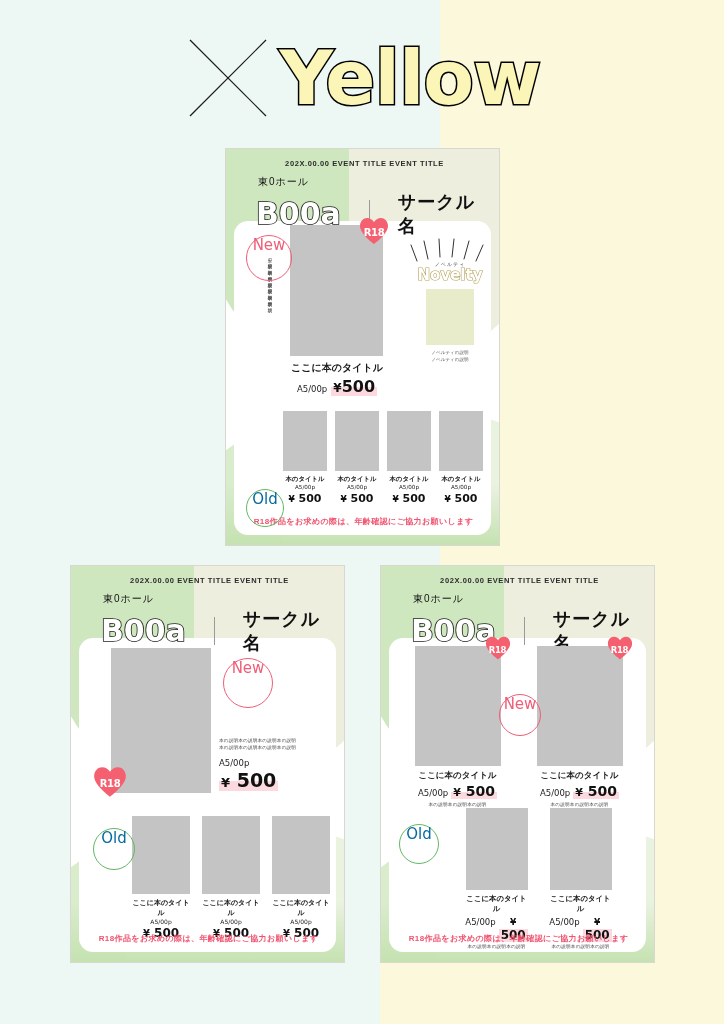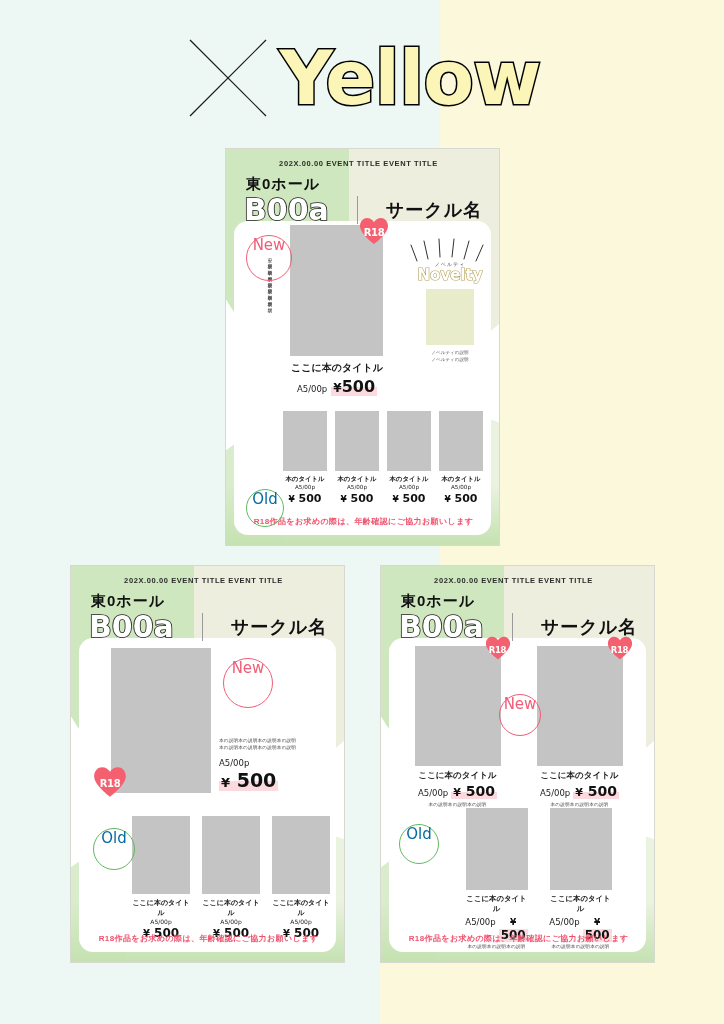--- a/index.html
+++ b/index.html
@@ -84,32 +84,32 @@
     position: absolute; right: -80px; bottom: -100px; width: 300px; height: 230px;
     background: #eaf2e0; border-radius: 60% 40% 0 0 / 65% 55% 0 0;
   }
   .blob-green-deep {
     position: absolute; left: 0; bottom: 0; width: 275px; height: 60px;
     background: linear-gradient(180deg, rgba(196,226,176,0) 0%, #c5e2b1 100%);
   }
 
   
   .poster-head {
-    position: relative; z-index: 3; padding: 10px 12px 6px 4px;
+    position: relative; z-index: 3; padding: 10px 12px 6px 16px;
   }
   .event-line {
     text-align: center;
     font-size: 7.5px;
     letter-spacing: 0.6px;
     color: #2b2b2b;
     font-weight: 600;
     margin-bottom: 7px;
   }
   .hall {
-    font-size: 15px; font-weight: 700; color: #111; letter-spacing: 1px;
+    font-size: 10px; font-weight: 400; color: #111; letter-spacing: 1px;
     margin-left: 16px; margin-bottom: 1px;
   }
   .booth-row { display: flex; align-items: center; gap: 28px; margin-left: 14px; }
   .booth-code {
     font-family: "DejaVu Sans", sans-serif;
     font-size: 30px; font-weight: 700; line-height: 1;
     color: #ffffff;
     -webkit-text-stroke: 1.6px #1a1a1a;
     paint-order: stroke fill;
     letter-spacing: 0px;

